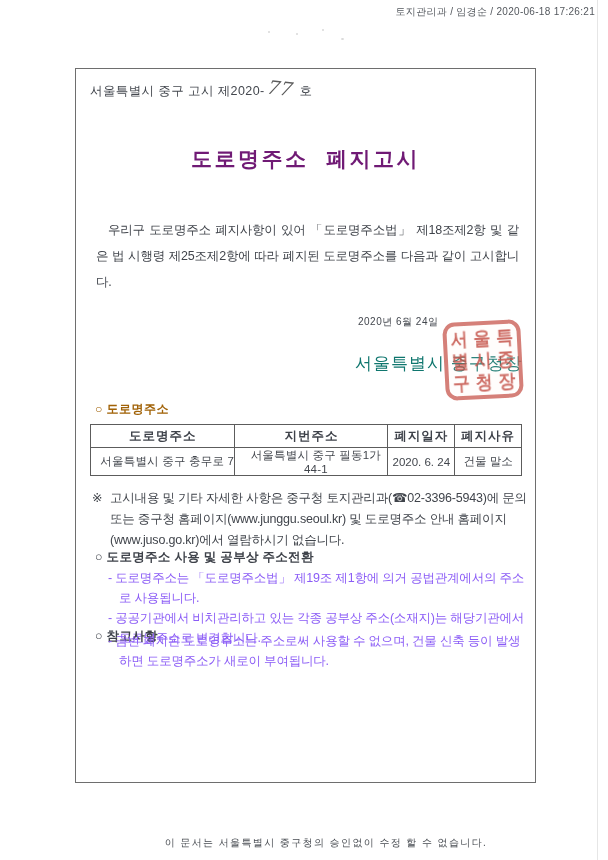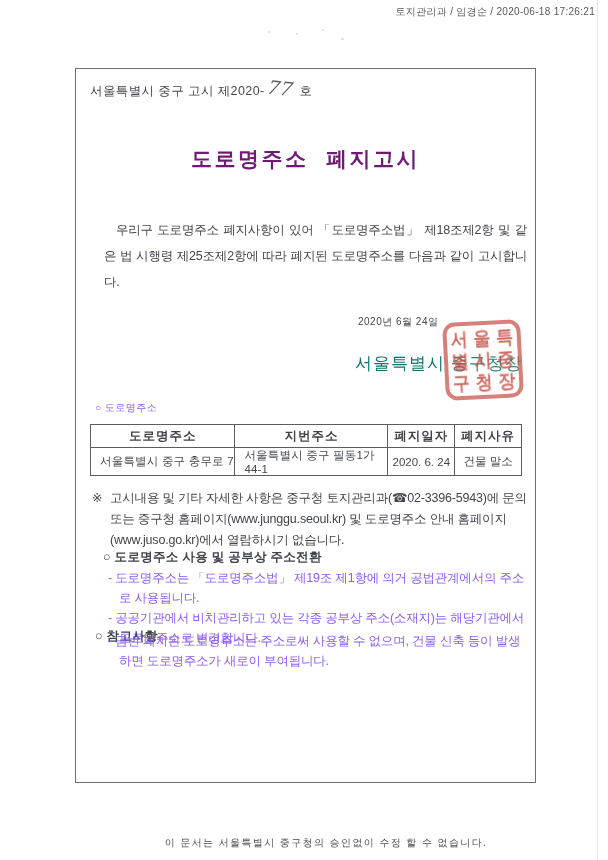--- a/index.html
+++ b/index.html
@@ -40,21 +40,21 @@
   }
   .title {
     position:absolute; top:76px; left:0; width:100%;
     text-align:center;
     font-size:21px; font-weight:700; letter-spacing:2.5px; word-spacing:9px;
     color:#701a75;
   }
   .body-par {
     position:absolute; left:20px; top:148px; width:423px;
     font-size:12.5px; line-height:26px; text-align:justify;
-    text-indent:12px; letter-spacing:-.2px; color:#40444b;margin-left:8px;
+    text-indent:12px; letter-spacing:-.2px; color:#40444b;
   }
   .date-line {
     position:absolute; left:282px; top:246px;
     font-size:10px; letter-spacing:.5px; color:#43474e;
   }
   .signer-line {
     position:absolute; left:279px; top:283px;
     font-size:17px; letter-spacing:1px; color:#0f766e;text-align:right;
   }
   .seal {
@@ -73,49 +73,49 @@
   .seal-grid span {
     display:flex; align-items:center; justify-content:center;
     font-family:"DejaVu Serif",serif; font-weight:700;
     font-size:17px; line-height:1;
     color:rgba(198,85,75,.85);
     transform:scaleY(1.12);
     filter:blur(.2px);
   }
   .section-label {
     position:absolute; left:19px; top:332px;
-    font-size:10px; font-weight:400; letter-spacing:.5px; color:#8b5cf6;
+    font-size:12px; font-weight:700; letter-spacing:.5px; color:#a16207;
   }
   .addr-table {
     position:absolute; left:14px; top:355px;
     width:432px; border-collapse:collapse;
     font-size:11.5px; color:#42464d;
   }
   .addr-table th, .addr-table td { border:1px solid #5c5c5c; }
   .addr-table th {
     height:23px; font-size:12.5px; font-weight:700;
     text-align:center; letter-spacing:1px; color:#3e424a;
   }
   .addr-table td { height:26px; }
-  .addr-table td.left { text-align:left; padding-left:9px; letter-spacing:.2px; }
+  .addr-table td.left { text-align:center; padding-left:9px; letter-spacing:.2px; }
   .addr-table td.center { text-align:center; }
   .col-road { width:33.5%; } .col-lot { width:35.5%; }
   .col-date { width:15.5%; } .col-reason { width:15.5%; }
   .inquiry {
     position:absolute; left:16px; top:419px; width:437px;
     font-size:12.5px; line-height:21px; letter-spacing:-.2px;
     padding-left:18px; color:#40444b;
   }
   .inquiry .marker { position:absolute; left:0; top:0; }
   .inquiry .url { text-underline-offset:2px; }
   .sub-heading {
     font-size:12.5px; font-weight:700; letter-spacing:.3px; color:#3e424a;
     position:absolute; left:19px;
   }
-  .heading-usage { top:480px;margin-left:8px; }
+  .heading-usage { top:480px; }
   .heading-ref { top:559px; }
   .bullets {
     position:absolute; left:32px; width:422px;
     font-size:12.5px; line-height:19.5px; letter-spacing:-.2px; color:#8b5cf6;
   }
   .bullets-usage { top:500px; }
   .bullets-ref { top:563px; }
   .bullet { padding-left:11px; text-indent:-11px; margin-bottom:1px; }
   .doc-footer {
     position:absolute; left:0; top:836px; width:100%;

